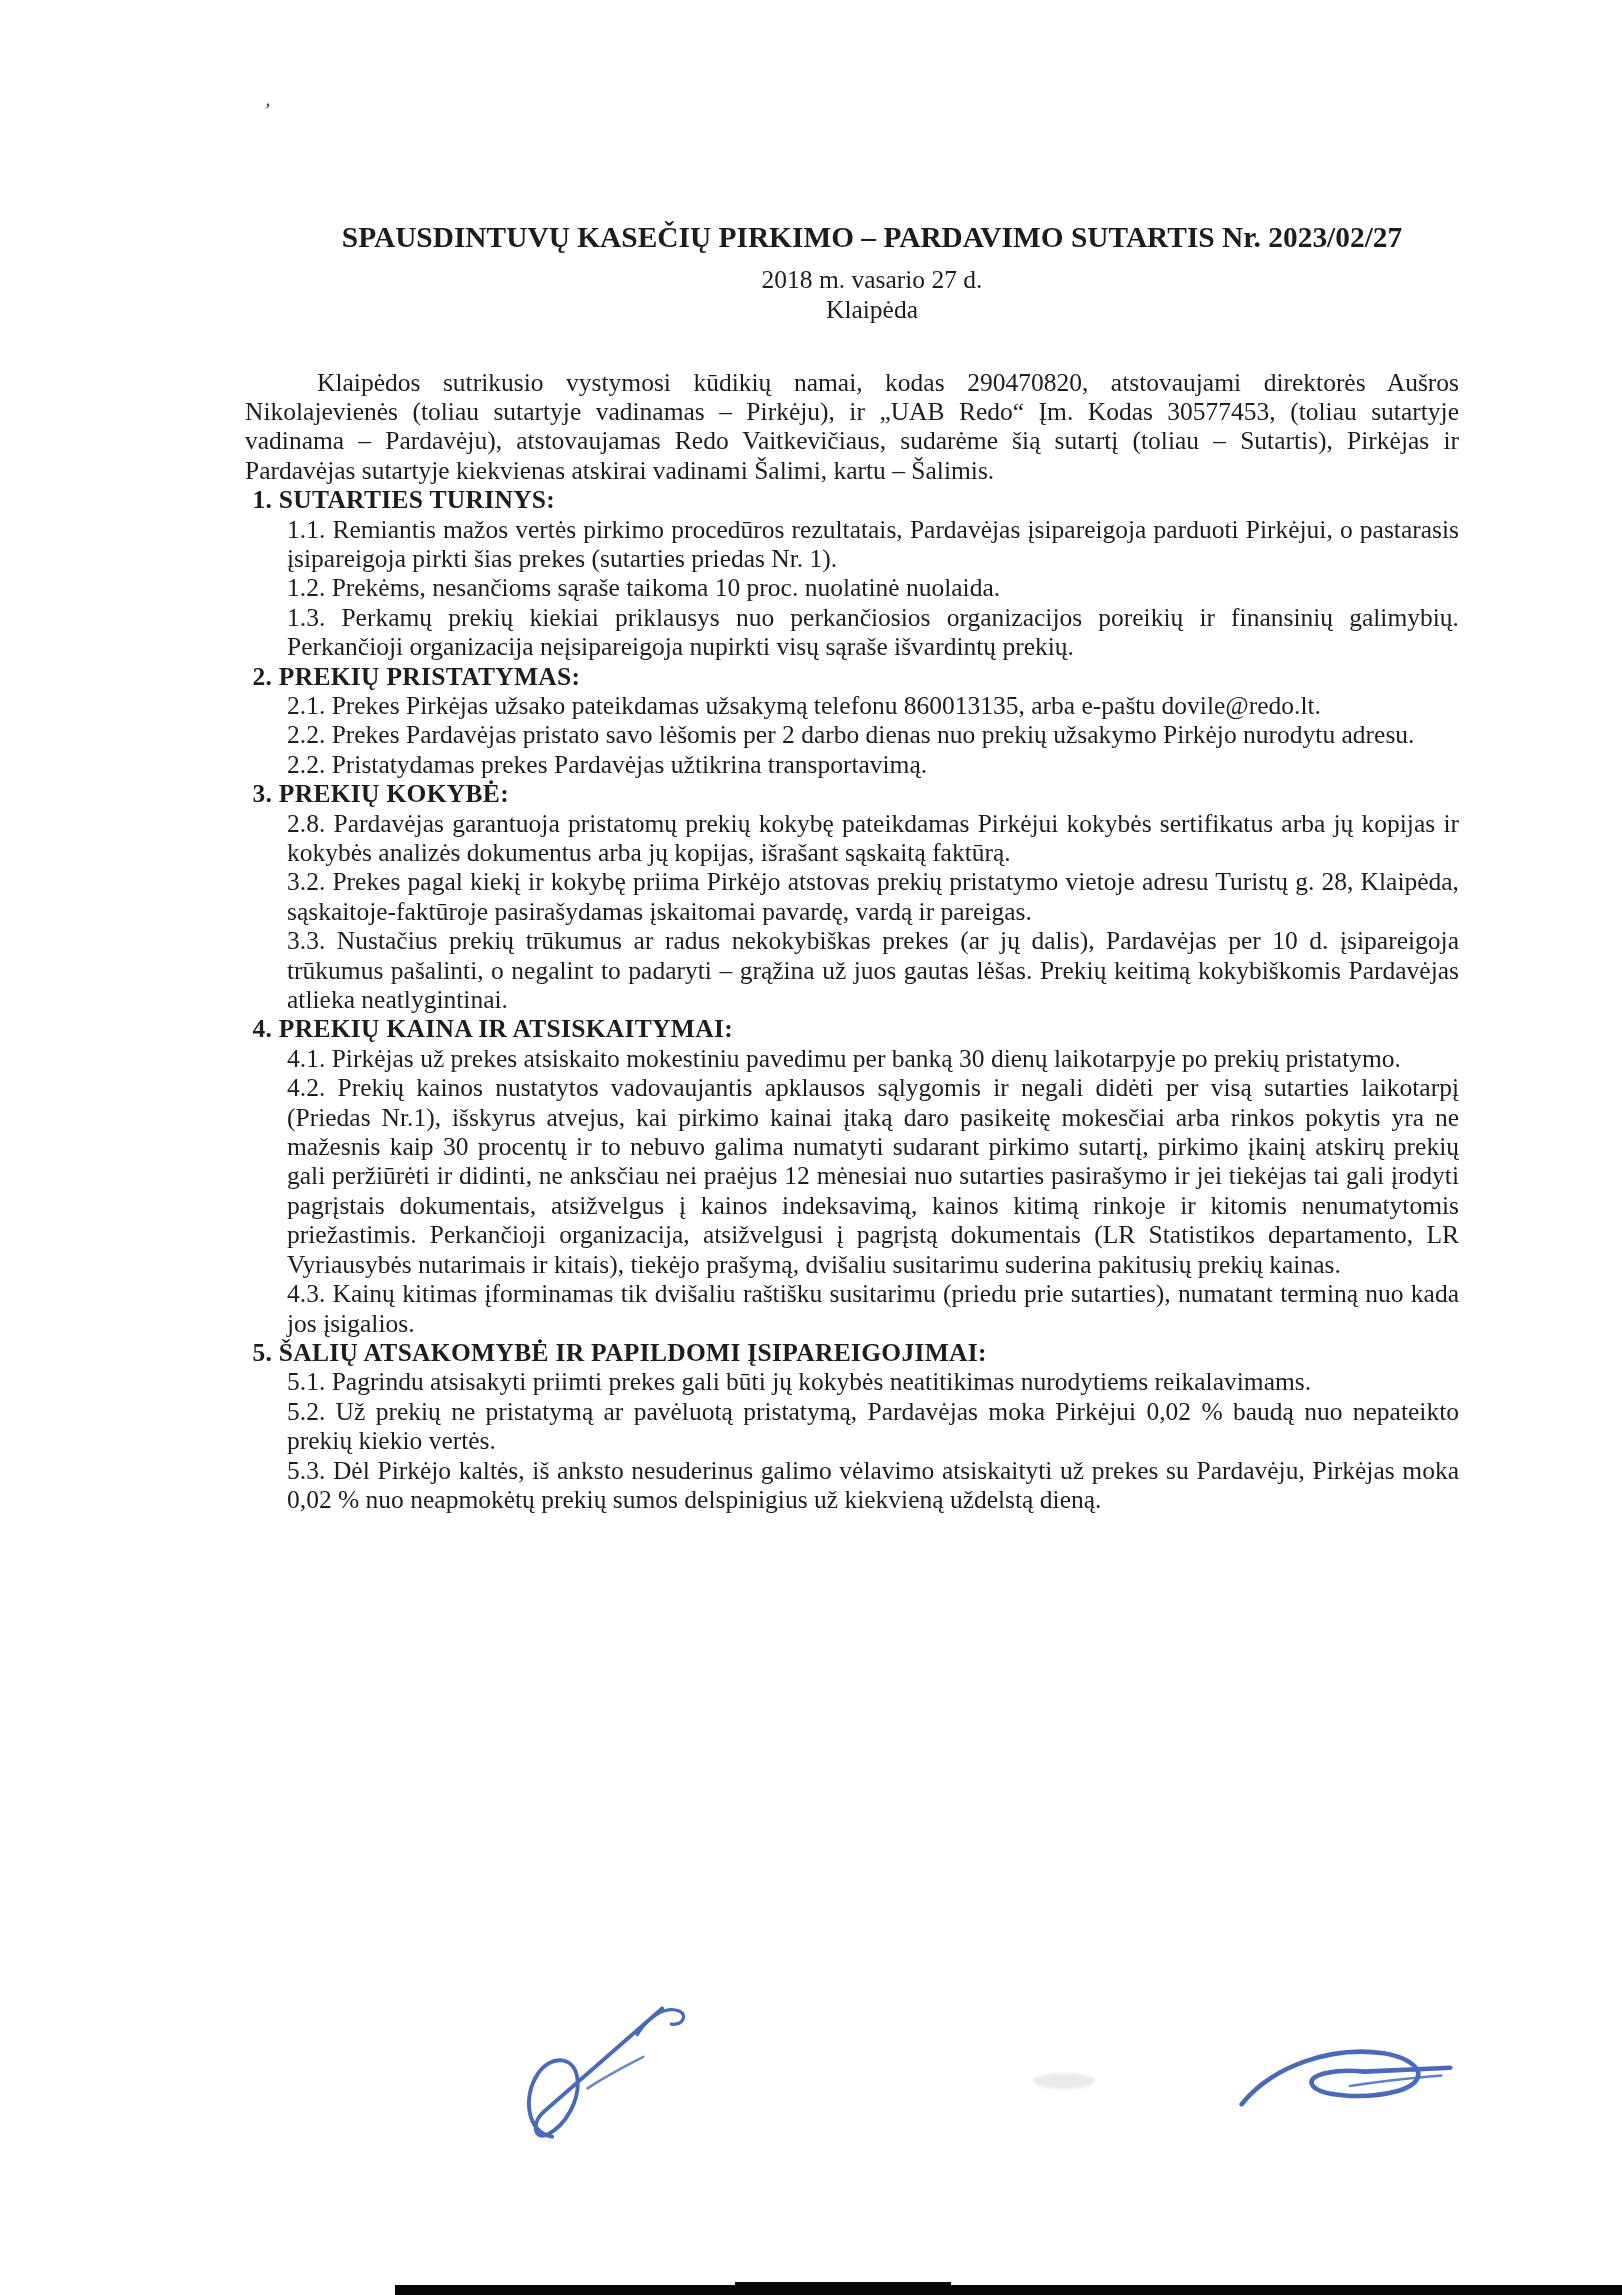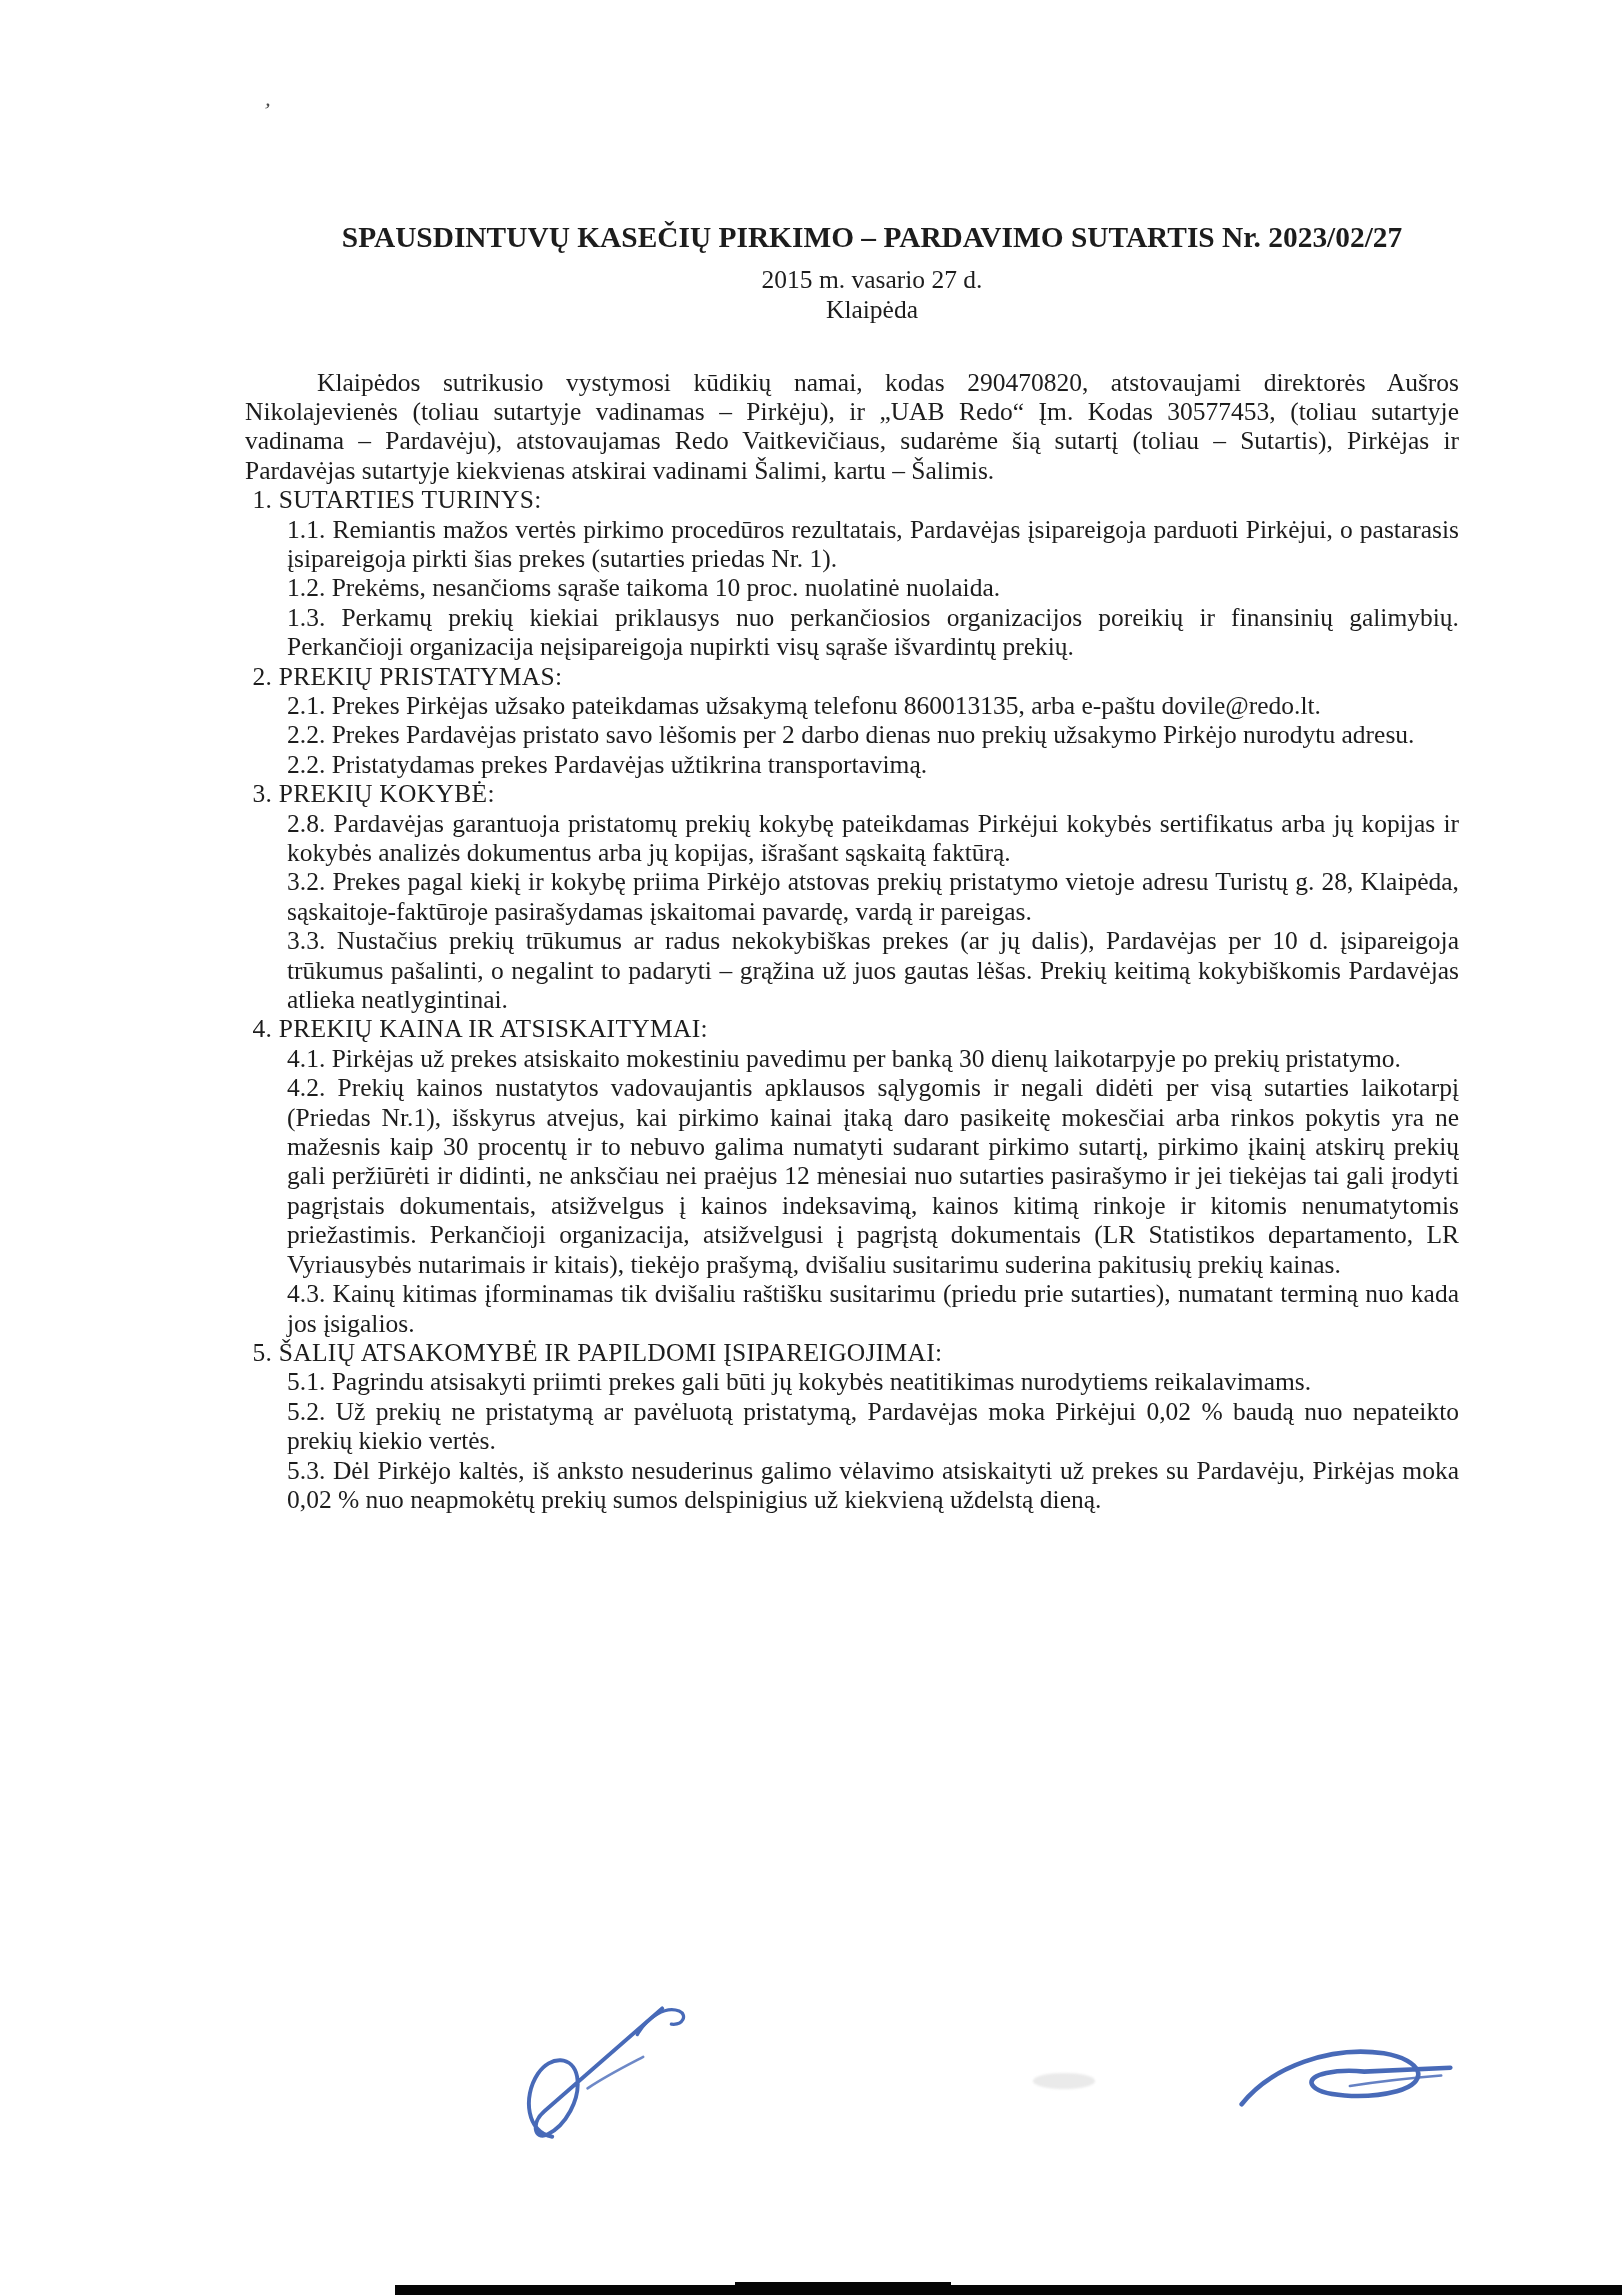--- a/index.html
+++ b/index.html
@@ -35,21 +35,21 @@
   }
   .subline { line-height: 30px; }
   .doc-body {
     padding: 43px 164px 0 236px;
     text-align: justify;
   }
   .intro { text-indent: 72px; margin-left: 9px; }
   .sec-h {
     font-size: 25.5px;
     line-height: 29.4px;
-    font-weight: 400;
+    font-weight: 700;
     padding-left: 16.4px;
     text-align: left;
     letter-spacing: 0.3px;
   }
   .clause { padding-left: 51px; }
   .signature {
     position: absolute;
     color: var(--signature-ink, #3f63b5);
     opacity: 0.95;
   }
@@ -86,21 +86,21 @@
 </style>
 </head>
 <body>
 
 <div class="page">
 
   <span class="speck">’</span>
 
   <header class="doc-header">
     <div class="title">SPAUSDINTUVŲ KASEČIŲ PIRKIMO – PARDAVIMO SUTARTIS Nr. 2023/02/27</div>
-    <div class="subline">2015 m. vasario 27 d.</div>
+    <div class="subline">2018 m. vasario 27 d.</div>
     <div class="subline">Klaipėda</div>
   </header>
 
   <main class="doc-body">
     <p class="intro">Klaipėdos sutrikusio vystymosi kūdikių namai, kodas 290470820, atstovaujami direktorės Aušros Nikolajevienės (toliau sutartyje vadinamas – Pirkėju), ir „UAB Redo“ Įm. Kodas 30577453, (toliau sutartyje vadinama – Pardavėju), atstovaujamas Redo Vaitkevičiaus, sudarėme šią sutartį (toliau – Sutartis), Pirkėjas ir Pardavėjas sutartyje kiekvienas atskirai vadinami Šalimi, kartu – Šalimis.</p>
 
     <section>
       <h2 class="sec-h">1. SUTARTIES TURINYS:</h2>
       <p class="clause">1.1. Remiantis mažos vertės pirkimo procedūros rezultatais, Pardavėjas įsipareigoja parduoti Pirkėjui, o pastarasis įsipareigoja pirkti šias prekes (sutarties priedas Nr. 1).</p>
       <p class="clause">1.2. Prekėms, nesančioms sąraše taikoma 10 proc. nuolatinė nuolaida.</p>

